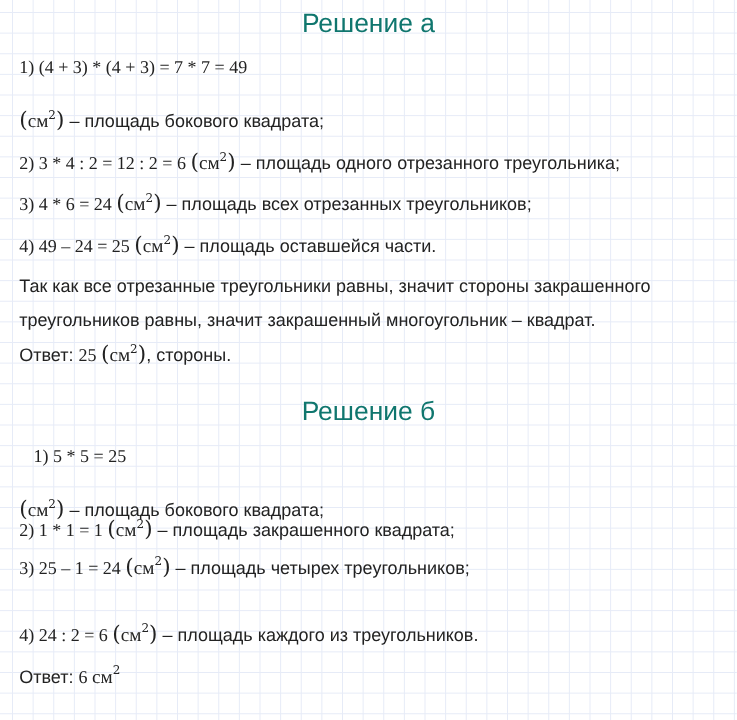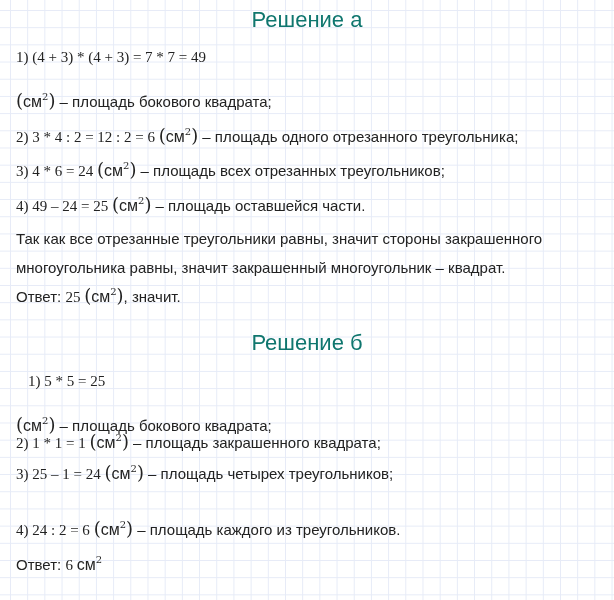--- a/index.html
+++ b/index.html
@@ -35,21 +35,21 @@
       font-size: 22px;
       line-height: 26px;
       color: #0f766e;
       font-family: "Liberation Sans", sans-serif;
     }
     .math {
       font-family: Liberation Serif, serif;
       font-size: 15px;
     }
     .unit {
-      font-family: Liberation Sans, sans-serif;
+      font-family: Liberation Serif, serif;
       font-size: 16px;
       margin-top: 48px;
     }
     sup {
       font-family: "DejaVu Serif", serif;
       font-size: 10px;
       vertical-align: 7px;
       line-height: 0;
     }
     .paren {
@@ -81,24 +81,24 @@
 
 <div class="line" style="top:161px;">
   <span class="math">3) 4 * 6 = 24 </span><span class="paren">(</span><span class="unit">см</span><sup>2</sup><span class="paren">)</span><span class="txt"> – площадь всех отрезанных треугольников;</span>
 </div>
 
 <div class="line" style="top:196px;text-align:right;">
   <span class="math">4) 49 – 24 = 25 </span><span class="paren">(</span><span class="unit">см</span><sup>2</sup><span class="paren">)</span><span class="txt"> – площадь оставшейся части.</span>
 </div>
 
 <div class="line txt" style="top:229px;">Так как все отрезанные треугольники равны, значит стороны закрашенного</div>
-<div class="line txt" style="top:258px;">многоугольника равны, значит закрашенный многоугольник – квадрат.</div>
+<div class="line txt" style="top:258px;">треугольников равны, значит закрашенный многоугольник – квадрат.</div>
 
 <div class="line" style="top:287px;">
-  <span class="txt">Ответ: </span><span class="math">25 </span><span class="paren">(</span><span class="unit">см</span><sup>2</sup><span class="paren">)</span><span class="txt">, значит.</span>
+  <span class="txt">Ответ: </span><span class="math">25 </span><span class="paren">(</span><span class="unit">см</span><sup>2</sup><span class="paren">)</span><span class="txt">, стороны.</span>
 </div>
 
 <div class="title" style="top:330px;text-align:center;">Решение б</div>
 
 <div class="line" style="top:371px;margin-left:12px;">
   <span class="math">1) 5 * 5 = 25</span>
 </div>
 
 <div class="line" style="top:416px;">
   <span class="paren">(</span><span class="unit">см</span><sup>2</sup><span class="paren">)</span><span class="txt"> – площадь бокового квадрата;</span>

